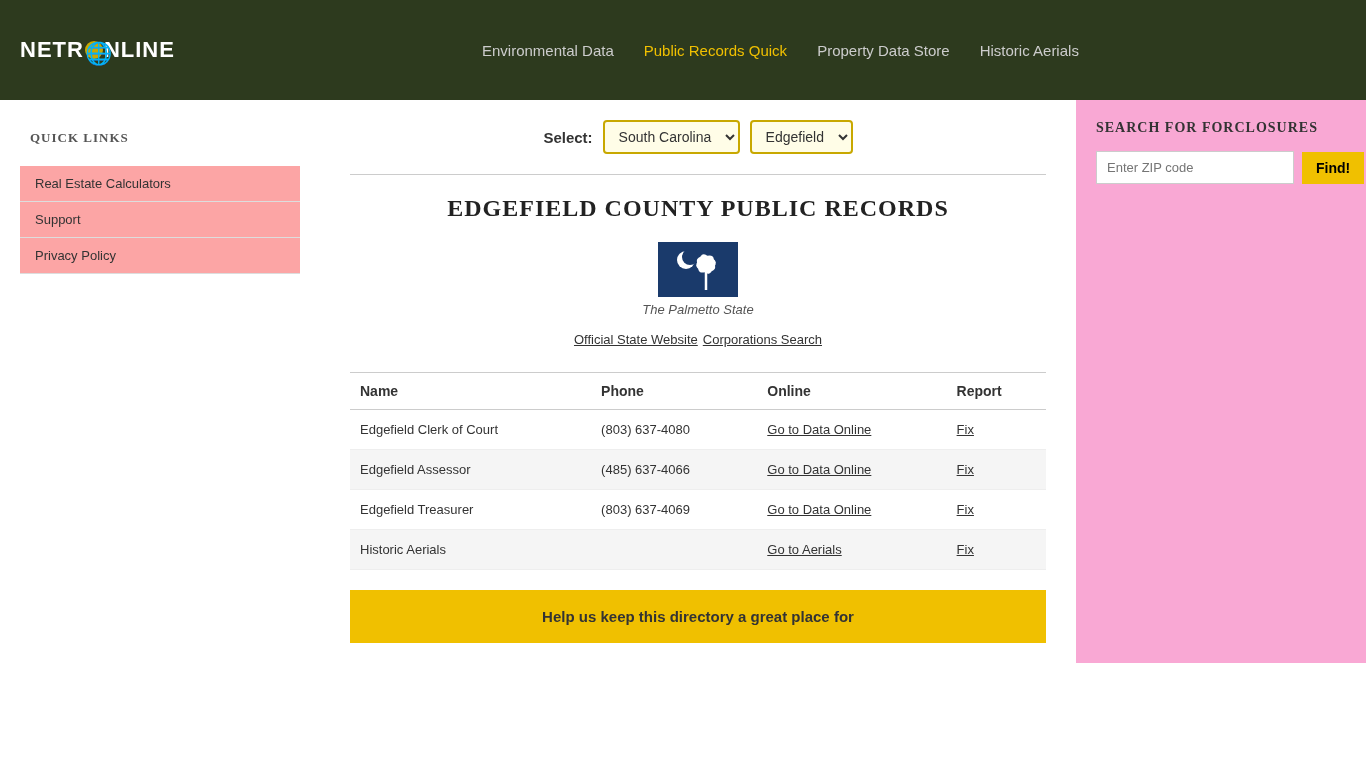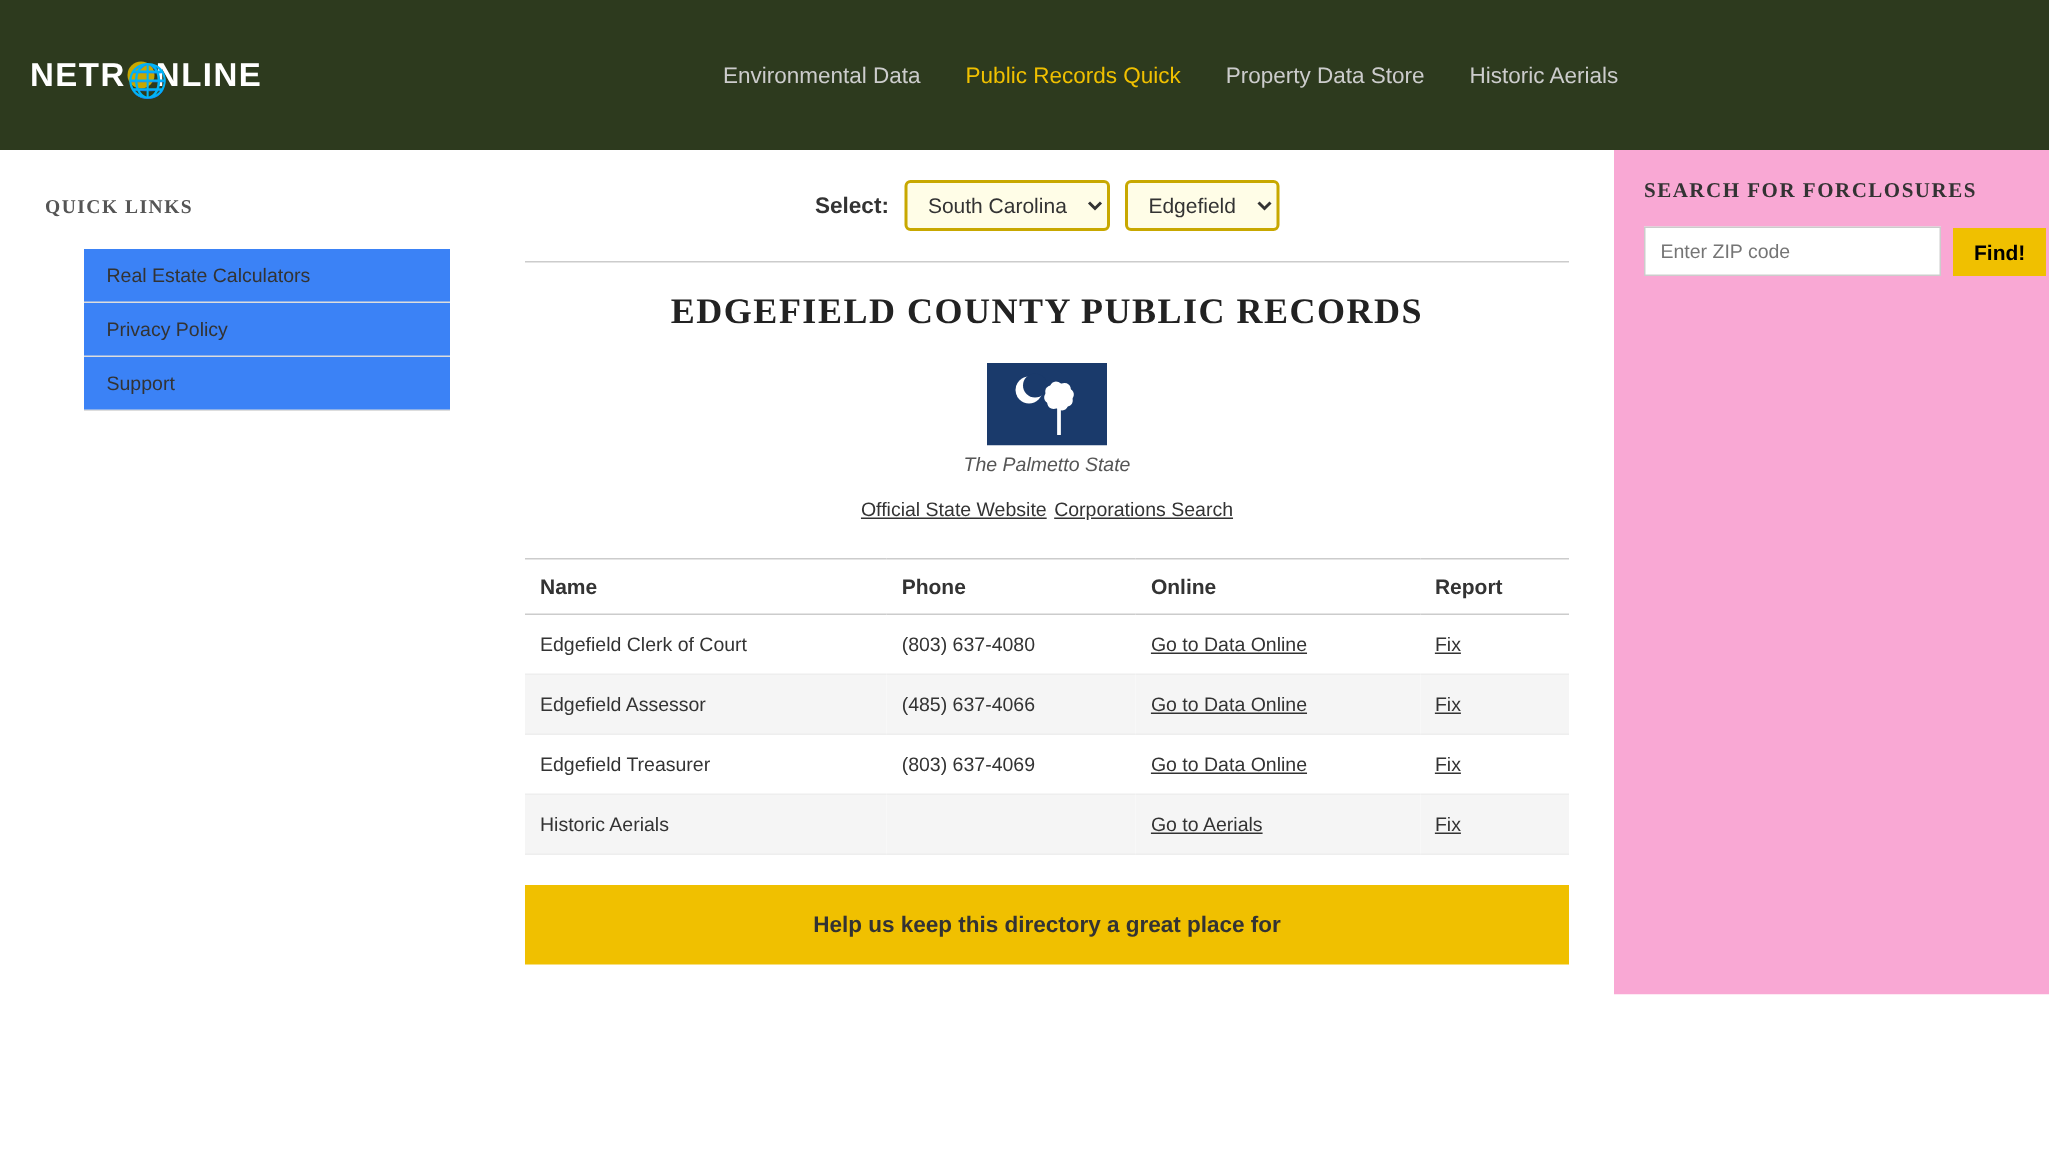--- a/index.html
+++ b/index.html
@@ -66,26 +66,25 @@
       font-weight: bold;
       text-transform: uppercase;
       letter-spacing: 1px;
       color: #555;
       margin-bottom: 10px;
       padding: 10px 0 10px 10px;
     }
     .sidebar-item {
       display: block;
       padding: 10px 15px;
-      background: #3b82f6;
+      background: #fca5a5;
       border-bottom: 1px solid #ddd;
       color: #333;
       text-decoration: none;
       font-size: 13px;
-      margin-left: 36px;
     }
 
     
     .main {
       flex: 1;
       padding: 20px 30px;
     }
 
     
     .select-row {
@@ -244,22 +243,22 @@
     <a class="nav-link">Property Data Store</a>
     <a class="nav-link">Historic Aerials</a>
   </nav>
 </header>
 
 <div class="content-wrapper">
 
   <aside class="sidebar">
     <div class="sidebar-title">Quick Links</div>
     <a class="sidebar-item">Real Estate Calculators</a>
+    <a class="sidebar-item">Support</a>
     <a class="sidebar-item">Privacy Policy</a>
-    <a class="sidebar-item">Support</a>
   </aside>
 
   <main class="main">
 
     <div class="select-row">
       <span class="select-label">Select:</span>
       <select>
         <option>South Carolina</option>
         <option>Alabama</option>
         <option>Alaska</option>

